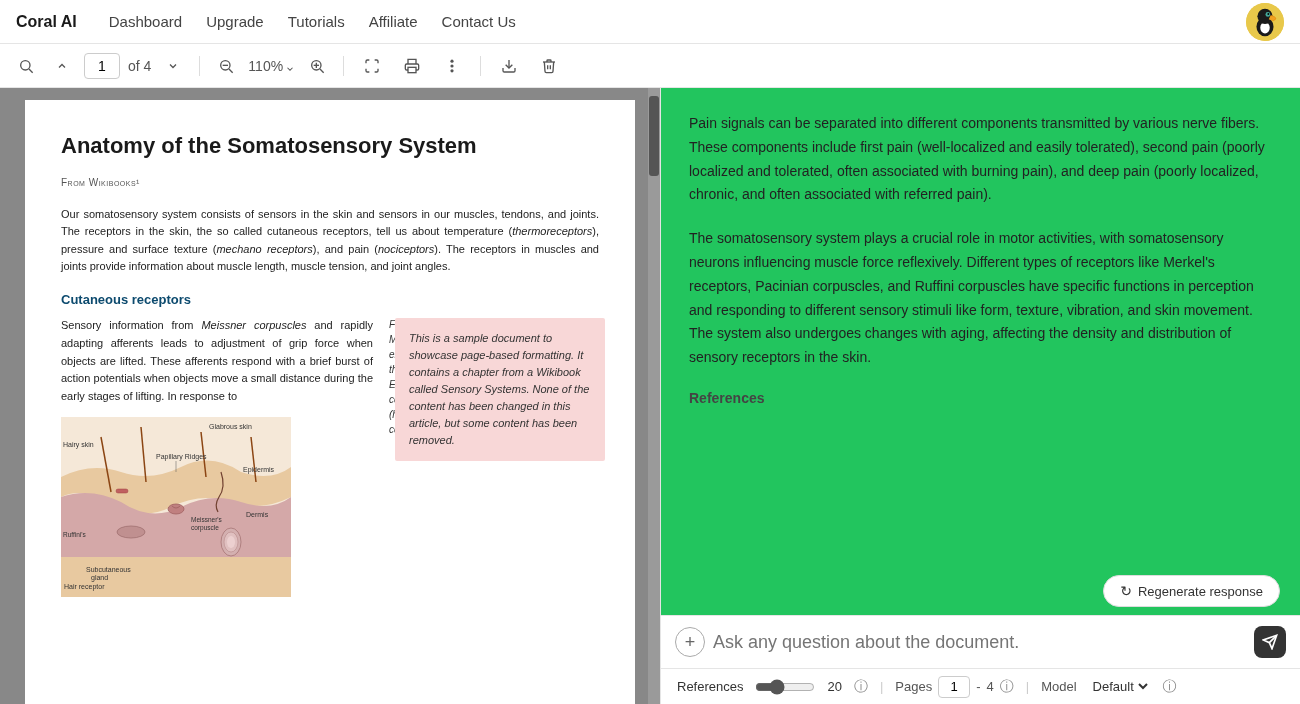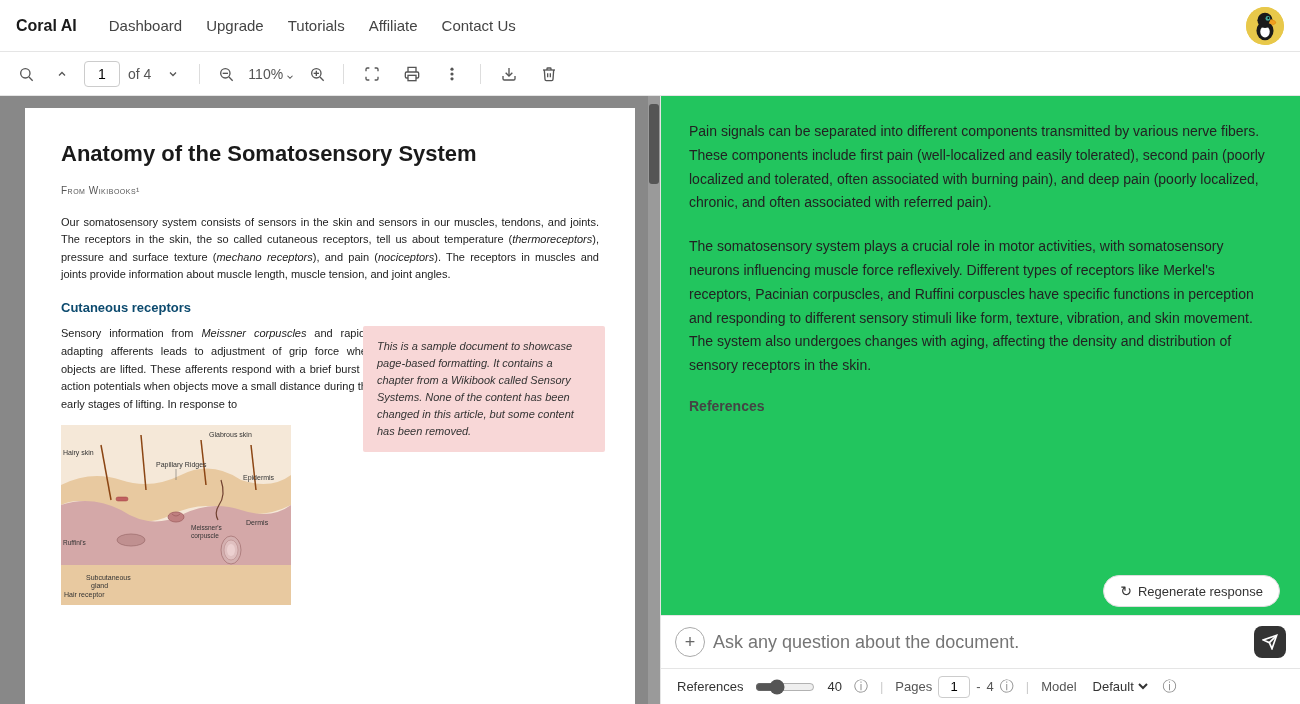--- a/index.html
+++ b/index.html
@@ -1,20 +1,20 @@
 <!DOCTYPE html>
 <html><head>
   <meta charset="utf-8">
   <style>
     * { box-sizing: border-box; margin: 0; padding: 0; }
     body { font-family: -apple-system, BlinkMacSystemFont, 'Segoe UI', sans-serif; background: #f5f5f5; height: 704px; overflow: hidden; display: flex; flex-direction: column; }
 
     
     .top-nav {
-      display: flex; align-items: center; height: 52px;
+      display: flex; align-items: center; height: 44px;
       background: #fff; border-bottom: 1px solid #e5e5e5;
       padding: 0 16px; gap: 24px; flex-shrink: 0; z-index: 10;
     }
     .brand { font-weight: 700; font-size: 16px; color: #1a1a1a; margin-right: 8px; }
     .nav-link { font-size: 15px; color: #444; text-decoration: none; cursor: pointer; }
     .nav-avatar { margin-left: auto; width: 38px; height: 38px; border-radius: 50%; overflow: hidden; background: #e8c84a; display: flex; align-items: center; justify-content: center; }
     .nav-avatar svg { width: 38px; height: 38px; }
 
     
     .toolbar {
@@ -44,21 +44,21 @@
       position: relative; min-height: 800px;
     }
     .pdf-title { font-size: 22px; font-weight: 700; margin-bottom: 14px; color: #1a1a1a; line-height: 1.3; }
     .pdf-from { font-size: 10px; font-variant: small-caps; color: #555; margin-bottom: 16px; letter-spacing: 0.5px; }
     .pdf-body { font-size: 11px; line-height: 1.6; color: #222; text-align: justify; margin-bottom: 12px; }
     .pdf-body em { font-style: italic; }
     .pdf-section-title { font-size: 13px; font-weight: 700; margin: 14px 0 8px; color: #0c4a6e; }
     .pink-box {
       background: #f8d7d7; border-radius: 2px; padding: 12px 14px;
       font-size: 11px; font-style: italic; line-height: 1.55; color: #333;
-      position: absolute; top: 218px; right: 30px; width: 242px;
+      position: absolute; top: 218px; right: 30px; width: 210px;
     }
     .two-col { display: flex; gap: 16px; margin-top: 4px; }
     .col-left { flex: 1; }
     .col-right { flex: 0 0 210px; font-size: 10px; font-style: italic; line-height: 1.5; color: #333; }
     .figure-img { width: 230px; margin-top: 8px; }
     .figure-img svg { width: 100%; }
     .scrollbar-track {
       position: absolute; right: 0; top: 0; bottom: 0; width: 12px;
       background: #9a9a9a;
     }
@@ -334,21 +334,21 @@
         <svg width="16" height="16" viewBox="0 0 24 24" fill="none" stroke="#fff" stroke-width="2.5">
           <line x1="22" y1="2" x2="11" y2="13"></line>
           <polygon points="22 2 15 22 11 13 2 9 22 2"></polygon>
         </svg>
       </button>
     </div>
 
     <div class="footer-bar">
       <span class="footer-number">References</span>
       <input type="range" class="footer-slider" min="0" max="100" value="30" style="">
-      <span class="footer-number">40</span>
+      <span class="footer-number">20</span>
       <span class="footer-icon">ⓘ</span>
       <span class="footer-sep">|</span>
       <div class="footer-pages">
         <span>Pages</span>
         <input type="text" class="footer-page-input" value="1" style="">
         <span>-</span>
         <span>4</span>
         <span class="footer-icon">ⓘ</span>
       </div>
       <span class="footer-sep">|</span>

